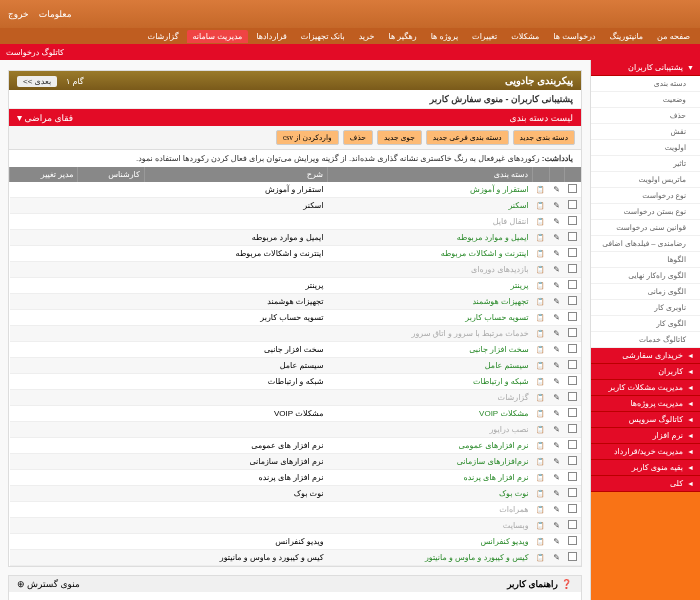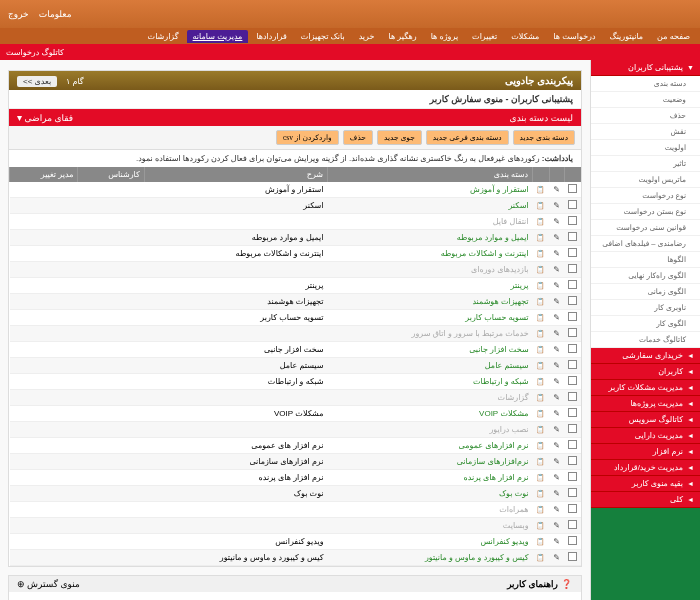--- a/index.html
+++ b/index.html
@@ -11,27 +11,27 @@
 .topbar .links { display: flex; gap: 10px; margin-right: auto; }
 .topbar .links span { cursor: pointer; }
 
 
 .redstrip { background: #e30b26; height: 16px; display: flex; align-items: center; justify-content: space-between; padding: 0 6px; color: #fff; font-size: 8px; }
 .redstrip .right-controls { display: flex; gap: 6px; align-items: center; margin-top: 48px; }
 
 
 .navtabs { background: #bf5d20; height: 16px; display: flex; align-items: center; padding: 0 4px; gap: 2px; font-size: 8px; }
 .navtabs .tab { color: #fff; padding: 2px 6px; cursor: pointer; border-radius: 2px 2px 0 0; }
-.navtabs .tab.active { background: #4c1d95; text-decoration: underline; }
+.navtabs .tab.active { background: #ef4444; }
 
 
 .main { display: flex; height: calc(600px - 28px - 16px - 16px); }
 
 
-.sidebar { width: 110px; background: #15803d; font-size: 8px; border-left: 1px solid #ddd; }
+.sidebar { width: 110px; background: #f97316; font-size: 8px; border-left: 1px solid #ddd; }
 .sidebar .section-red { background: #e30b26; color: #fff; padding: 3px 6px; display: flex; align-items: center; gap: 4px; cursor: pointer; border-bottom: 1px solid #b00; }
 .sidebar .section-red .arrow { font-size: 7px; }
 .sidebar .sub { background: #fff; }
 .sidebar .sub .item { padding: 3px 14px 3px 4px; color: #666; border-bottom: 1px solid #f0f0f0; cursor: pointer; font-size: 7.5px; }
 
 
 .content { flex: 1; padding: 10px 8px; overflow-y: auto; background: #f9f9f9; }
 .panel { background: #fff; border: 1px solid #ddd; margin-bottom: 8px; }
 .panel-header { background: linear-gradient(#9a7a2a, #7a5a1a); color: #fff; padding: 4px 8px; font-size: 10px; font-weight: bold; display: flex; justify-content: space-between; align-items: center; }
 .panel-header .pager { background: #eee; color: #333; padding: 1px 6px; border-radius: 2px; font-size: 8px; font-weight: normal; }
@@ -141,24 +141,20 @@
         <div class="section-red">
           <span class="arrow">◄</span>
           <span>مدیریت پروژه‌ها</span>
         </div>
         <div class="section-red">
           <span class="arrow">◄</span>
           <span>کاتالوگ سرویس</span>
         </div>
         <div class="section-red">
           <span class="arrow">◄</span>
-          <span>مدیریت دارایی</span>
-        </div>
-        <div class="section-red">
-          <span class="arrow">◄</span>
           <span>نرم افزار</span>
         </div>
         <div class="section-red">
           <span class="arrow">◄</span>
           <span>مدیریت خرید/قرارداد</span>
         </div>
         <div class="section-red">
           <span class="arrow">◄</span>
           <span>بقیه منوی کاربر</span>
         </div>

